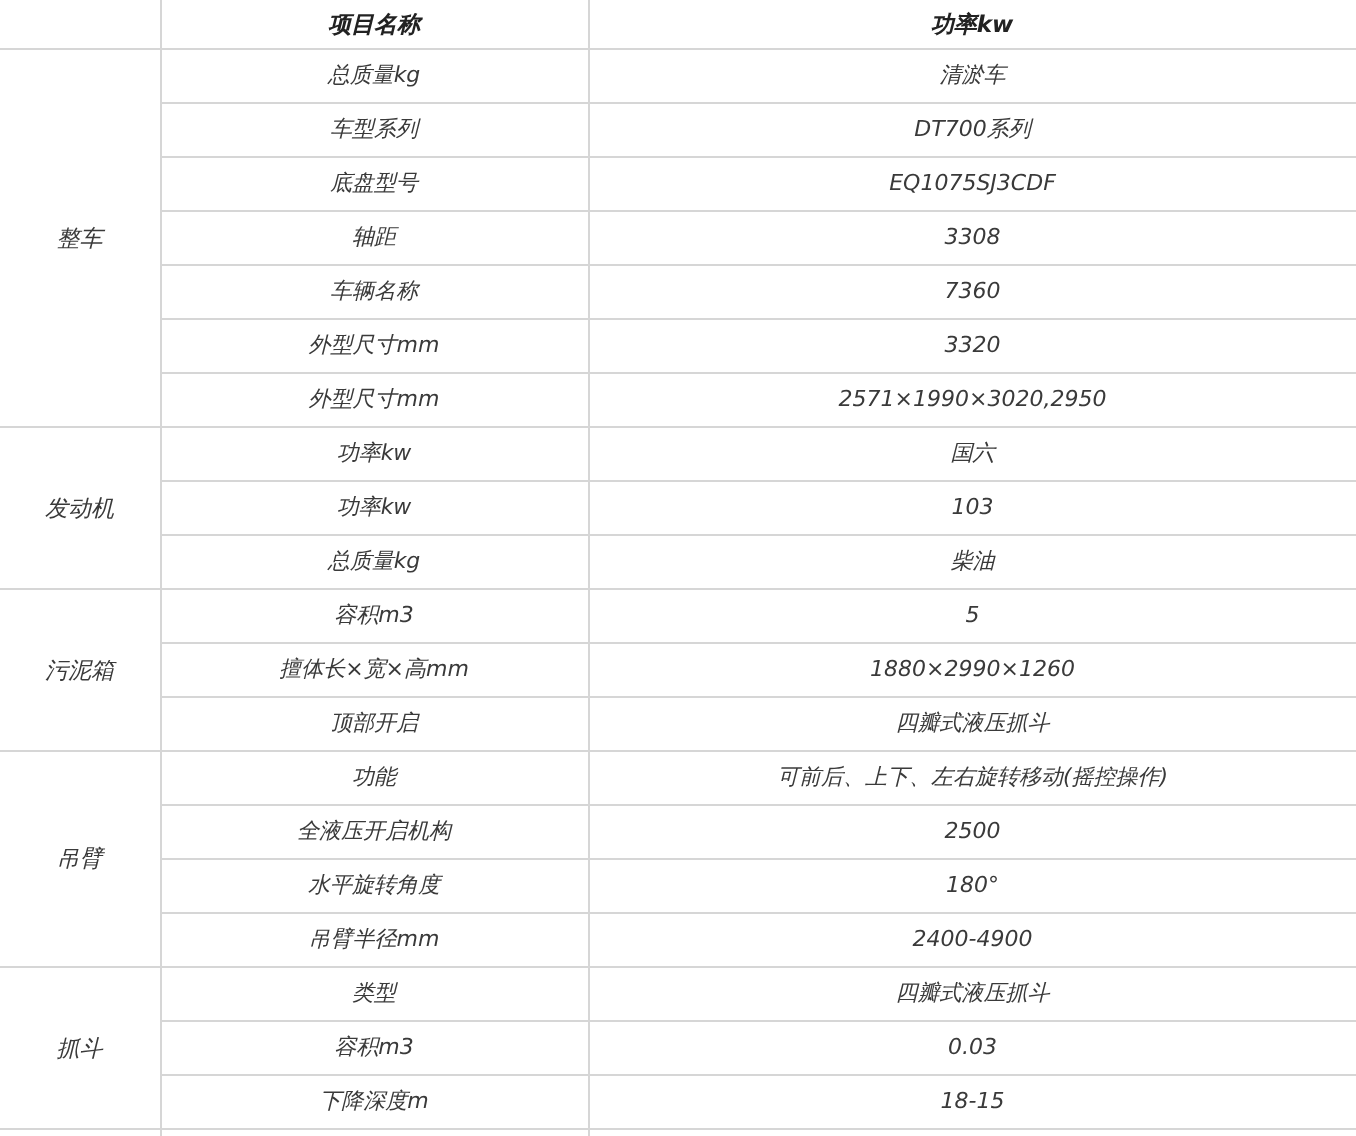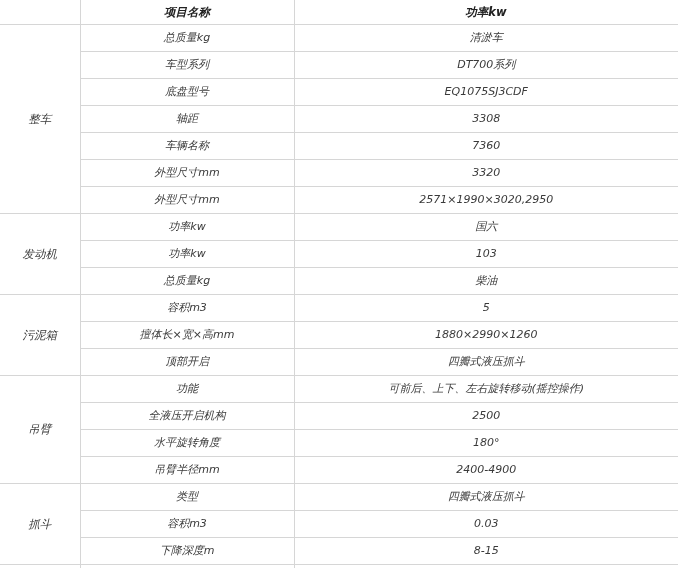--- a/index.html
+++ b/index.html
@@ -154,21 +154,21 @@
         <td class="group-cell" rowspan="3">抓斗</td>
         <td class="item-cell">类型</td>
         <td class="val-cell">四瓣式液压抓斗</td>
       </tr>
       <tr>
         <td class="item-cell">容积m3</td>
         <td class="val-cell">0.03</td>
       </tr>
       <tr>
         <td class="item-cell">下降深度m</td>
-        <td class="val-cell">8-15</td>
+        <td class="val-cell">18-15</td>
       </tr>
       <tr>
         <td class="group-cell" rowspan="1">清洗水箱</td>
         <td class="item-cell">容积m3</td>
         <td class="val-cell">0.4</td>
       </tr>
     </tbody>
 </table>
 
 </body></html>

